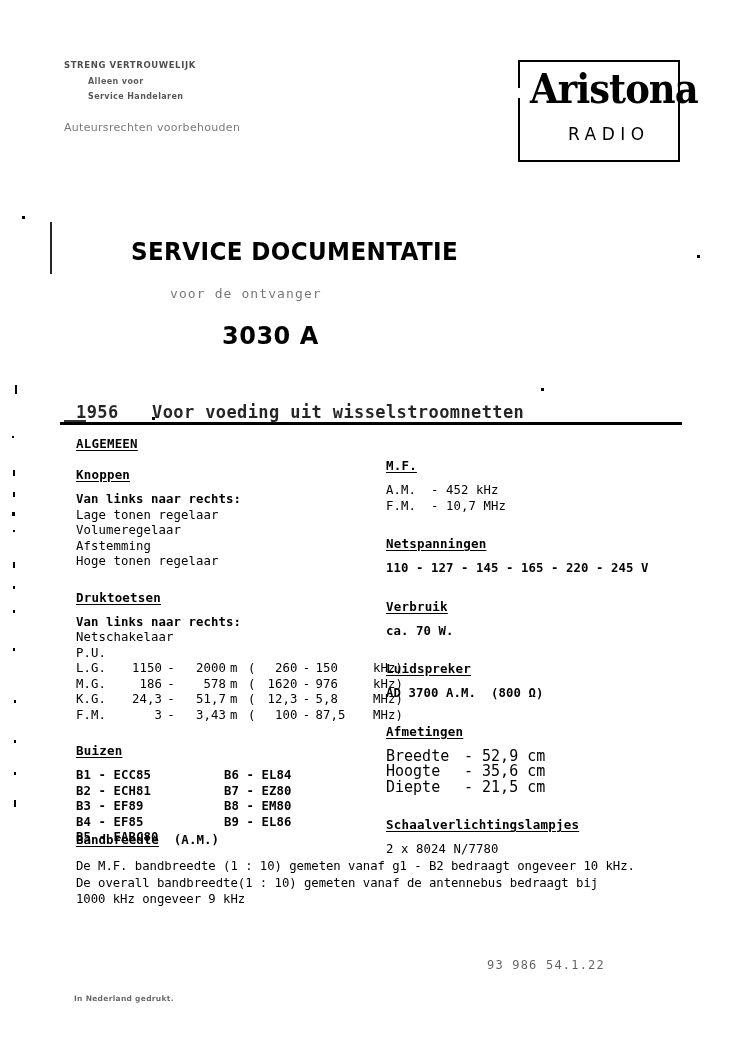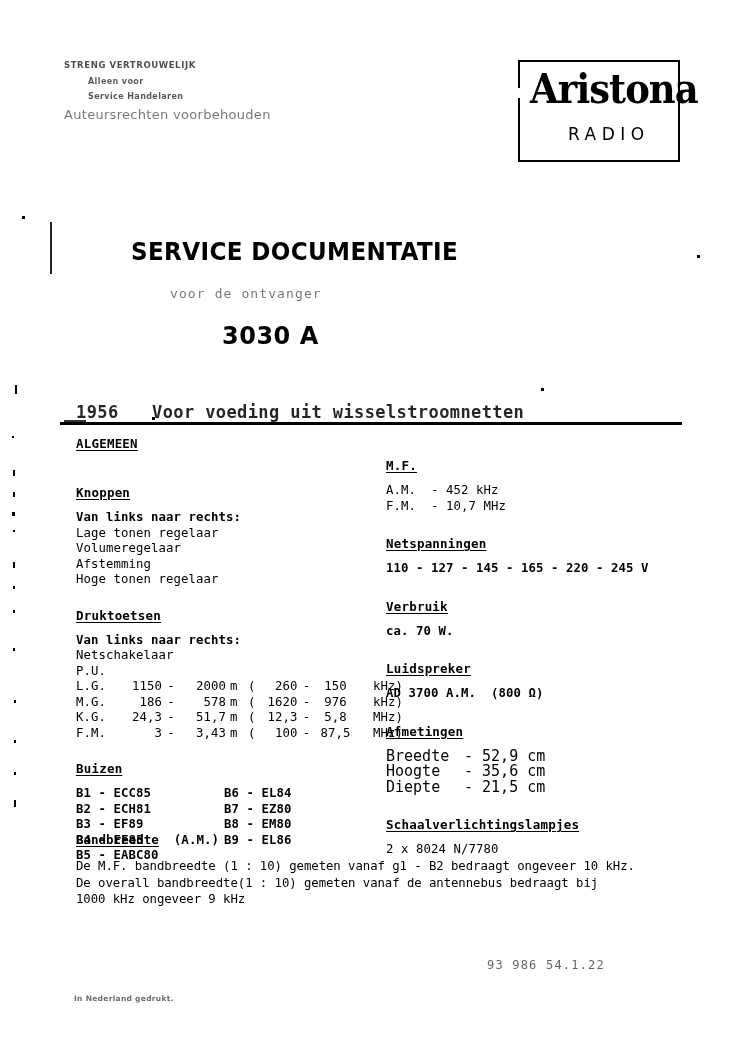--- a/index.html
+++ b/index.html
@@ -47,23 +47,23 @@
   .confid .l3 {
     font-size: 8px;
     font-weight: bold;
     letter-spacing: .4px;
     margin-top: 6px;
     margin-left: 24px;
     opacity: .74;
     filter: blur(.35px);
   }
   .confid .l4 {
-    font-size: 13px;
+    font-size: 11px;
     letter-spacing: .3px;
-    margin-top: 6px;
+    margin-top: 20px;
     margin-left: 0px;
     opacity: .6;
     filter: blur(.45px);
   }
 
   
   .logo-box {
     position: absolute;
     left: 518px;
     top: 60px;
@@ -189,21 +189,21 @@
     line-height: 15.5px;
     white-space: pre;
     letter-spacing: .1px;
   }
   .band-row .nm  { display: inline-block; width: 42px; }
   .band-row .m1  { display: inline-block; width: 44px; text-align: right; }
   .band-row .dsh { display: inline-block; width: 18px; text-align: center; }
   .band-row .m2  { display: inline-block; width: 46px; text-align: right; }
   .band-row .un  { display: inline-block; width: 18px; text-align: left; padding-left: 4px;}
   .band-row .f1  { display: inline-block; width: 42px; text-align: right; }
-  .band-row .f2  { display: inline-block; width: 40px; text-align: center; }
+  .band-row .f2  { display: inline-block; width: 40px; text-align: left; }
   .band-row .fu  { display: inline-block; width: 40px; text-align: right; }
 
   
   .tubes { display: flex; }
   .tube-col { width: 148px; }
   .tube-row {
     font-size: 12.3px;
     line-height: 15.5px;
     white-space: pre;
     letter-spacing: .1px;
@@ -295,21 +295,21 @@
   <div class="doc-sub">voor de ontvanger</div>
   <div class="doc-model">3030 A</div>
 
   <div class="year-line">
     <span class="yr">1956</span><span>Voor voeding uit wisselstroomnetten</span>
   </div>
   <div class="rule-main"></div>
 
   <div class="col-left">
 
-    <div class="sec-head" style="margin-bottom:34px;text-decoration:underline;">ALGEMEEN</div>
+    <div class="sec-head" style="margin-bottom:16px;text-decoration:underline;">ALGEMEEN</div>
 
     <div class="block">
       <div class="sec-head">Knoppen</div>
       <div class="line b">Van links naar rechts:</div>
       <div class="line">Lage tonen regelaar</div>
       <div class="line">Volumeregelaar</div>
       <div class="line">Afstemming</div>
       <div class="line">Hoge tonen regelaar</div>
     </div>
 

